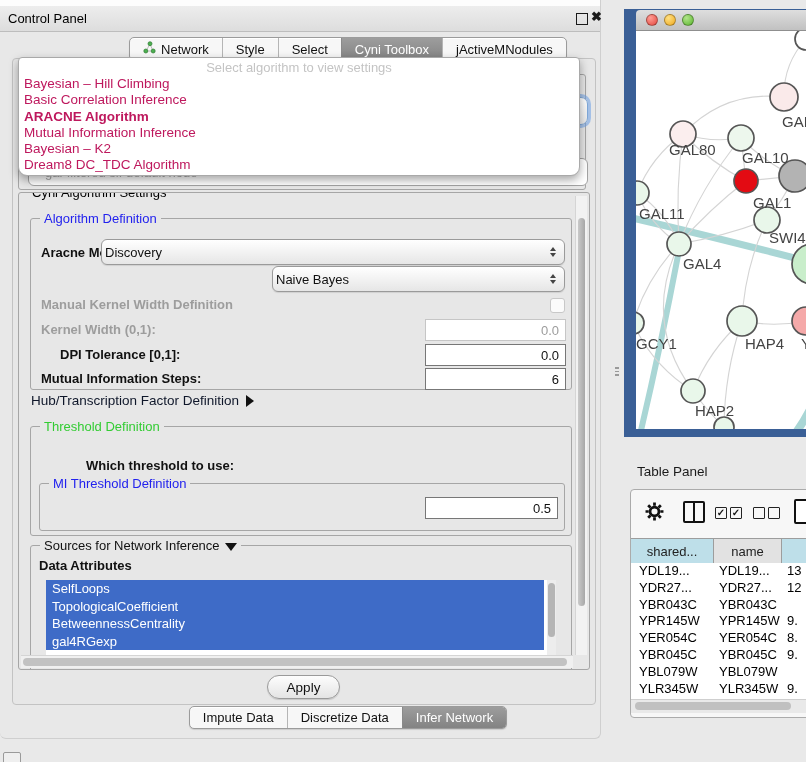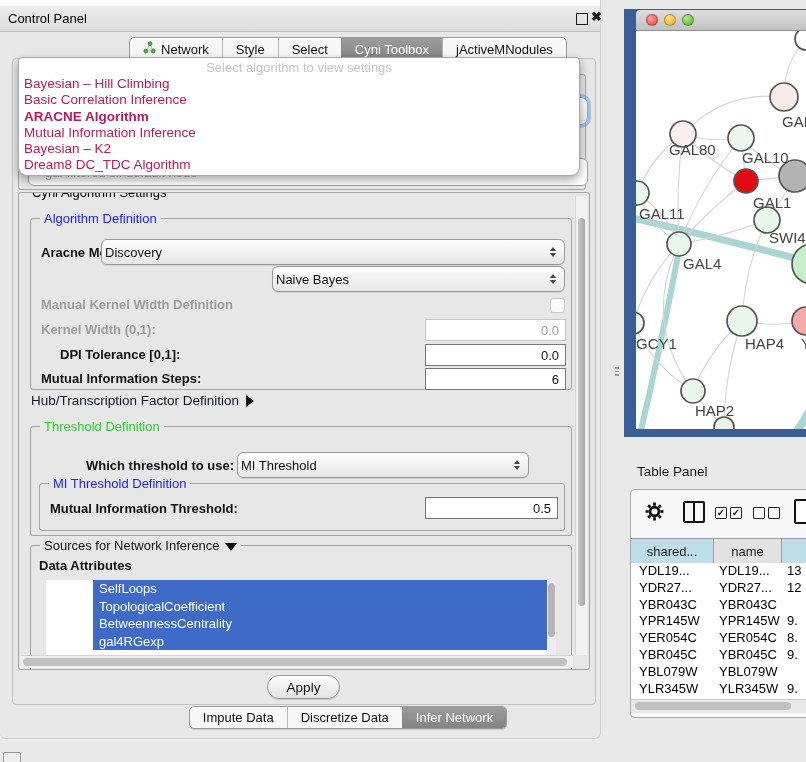--- a/index.html
+++ b/index.html
@@ -84,21 +84,21 @@
   #hub-row{left:12px;top:200px;font-size:13.5px;color:#0f172a;display:flex;align-items:center;gap:7px;}
   .tri-right{width:0;height:0;border-top:6px solid transparent;border-bottom:6px solid transparent;border-left:8px solid #111;}
   .tri-down{display:inline-block;width:0;height:0;border-left:6px solid transparent;border-right:6px solid transparent;border-top:8px solid #111;vertical-align:middle;margin-left:5px;}
 
   #thr-box{left:11px;top:233px;width:540px;height:108px;}
   #mi-box{left:8px;top:56px;width:524px;height:46px;}
 
   #src-box{left:11px;top:352px;width:540px;height:130px;}
   #attr-label{position:absolute;left:8px;top:12px;font-size:13px;font-weight:bold;}
   #attr-list{position:absolute;left:15px;top:34px;width:510px;height:78px;background:#fff;overflow:hidden;}
-  .attr-item{height:17.5px;line-height:17.5px;font-size:13px;padding-left:6px;color:#111;width:492px;margin-left:47px;}
+  .attr-item{height:17.5px;line-height:17.5px;font-size:13px;padding-left:6px;color:#111;width:492px;}
   .attr-item.selected{background:#3e6bc7;color:#fff;}
   #attr-vscroll{position:absolute;right:0;top:0;width:9px;height:78px;background:#ededed;}
   #attr-vthumb{position:absolute;left:1px;top:3px;width:7px;height:54px;border-radius:3.5px;background:#b5b5b5;}
 
   #apply-btn{left:267px;top:675px;width:71px;height:22px;border:1px solid #9a9a9a;border-radius:12px;
       background:linear-gradient(#fdfdfd,#e4e4e4);font-size:13.5px;display:flex;align-items:center;
       justify-content:center;box-shadow:0 1px 1px rgba(0,0,0,.15);}
 
   #grip{left:614px;top:367px;width:6px;height:10px;display:flex;flex-direction:column;gap:2px;align-items:center;}
   #grip i{width:4px;height:1.5px;background:#9a9a9a;display:block;}
@@ -242,31 +242,23 @@
 
       <div class="abs" id="hub-row">
         <span>Hub/Transcription Factor Definition</span>
         <span class="tri-right"></span>
       </div>
 
       <div class="gbox" id="thr-box">
         <span class="legend green">Threshold Definition</span>
 
         <span class="flabel" style="left:55px;top:31px;">Which threshold to use:</span>
-        <div class="combo" style="left:206px;top:25px;width:290px;">
-          <span class="combo-val">MI Threshold</span>
-          <span class="combo-arrows">
-              <i class="up"></i>
-              <i class="dn"></i>
-            </span>
-        </div>
 
         <div class="gbox" id="mi-box">
           <span class="legend blue">MI Threshold Definition</span>
-          <span class="flabel" style="left:10px;top:17px;">Mutual Information Threshold:</span>
           <div class="tfield" style="left:385px;top:13px;width:131px;">
             <span>0.5</span>
           </div>
         </div>
       </div>
 
       <div class="gbox" id="src-box">
         <span class="legend"><span>Sources for Network Inference</span><span class="tri-down"></span></span>
         <span id="attr-label">Data Attributes</span>
         <div id="attr-list">

